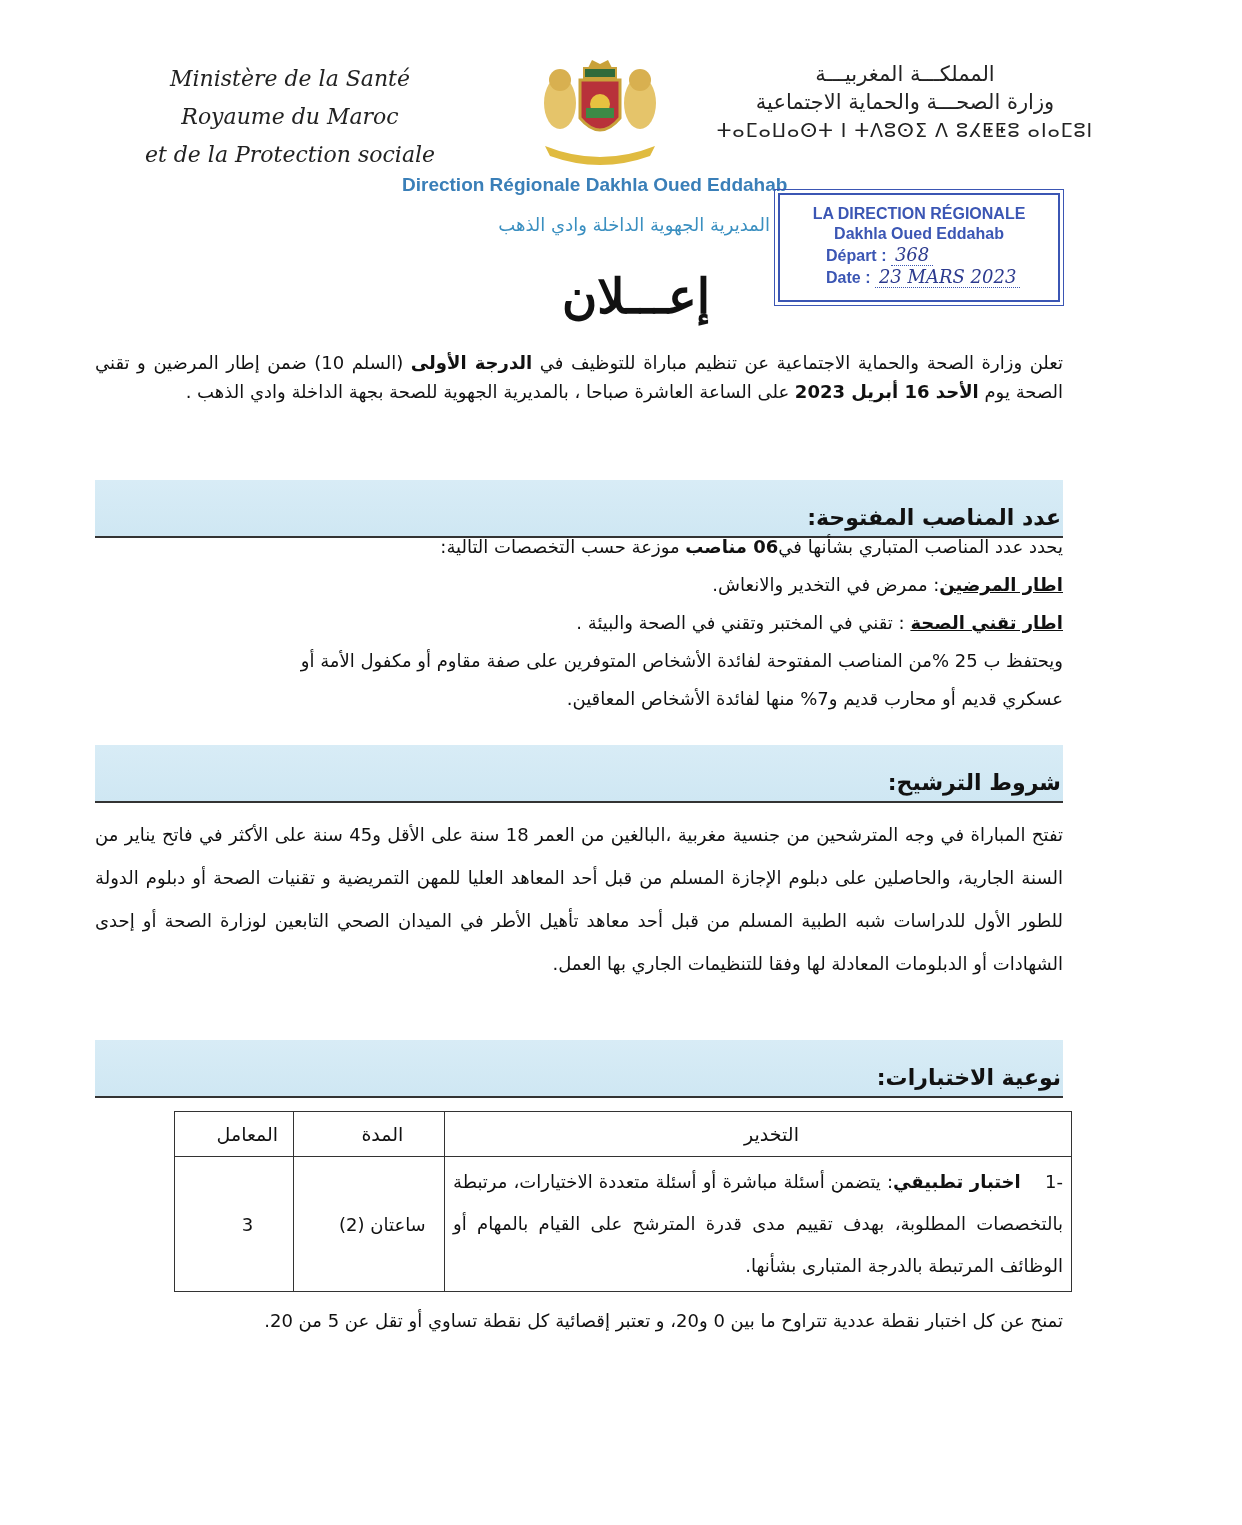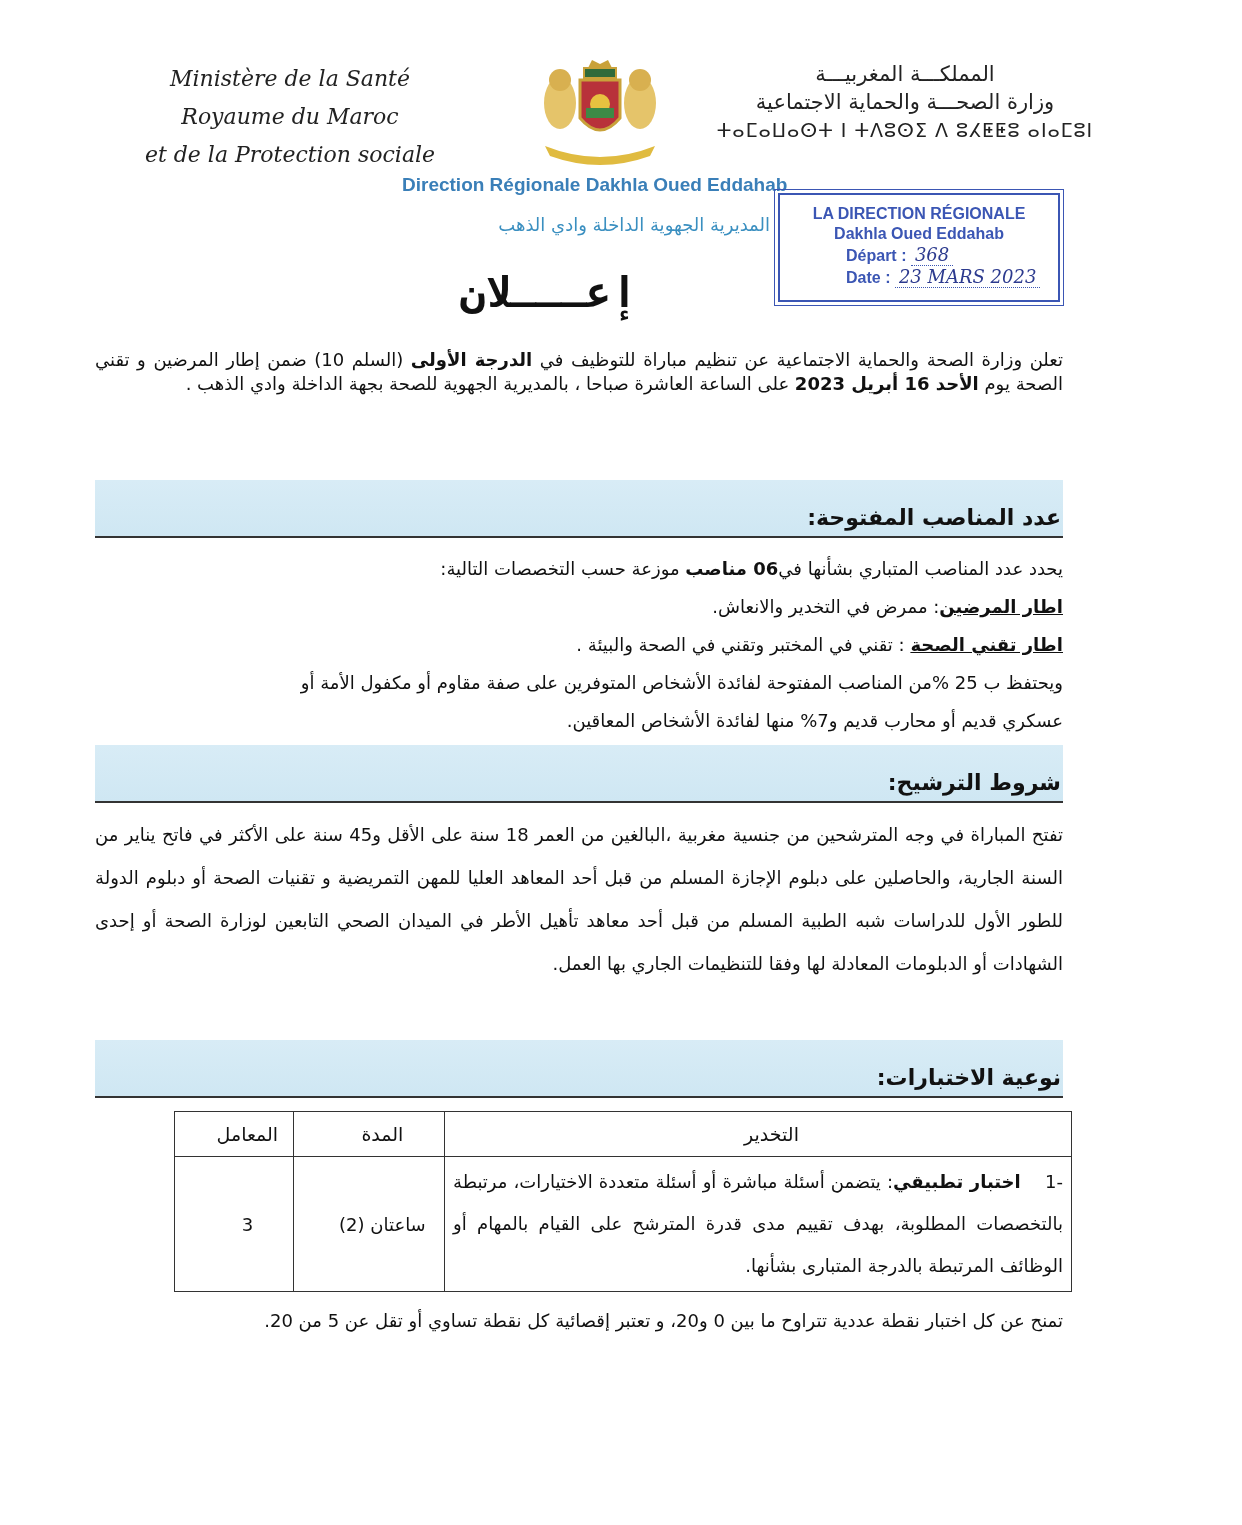--- a/index.html
+++ b/index.html
@@ -7,24 +7,24 @@
   .page { position: absolute; left: 45px; top: 36px; width: 1150px; height: 1480px; background: #fff; }
   .fr-header { position: absolute; left: 105px; top: 60px; width: 370px; text-align: center; font-family: "DejaVu Serif", serif; font-style: italic; font-size: 22px; line-height: 38px; color: #222; }
   .ar-header { position: absolute; left: 700px; top: 60px; width: 410px; text-align: center; direction: rtl; font-family: "DejaVu Sans", sans-serif; font-size: 21px; line-height: 28px; color: #222; }
   .ar-header .tif { font-size: 19px; letter-spacing: 1px; direction: ltr; }
   .crest { position: absolute; left: 530px; top: 58px; width: 140px; height: 115px; }
   .dir-fr { position: absolute; left: 402px; top: 174px; font-family: "Liberation Sans", sans-serif; font-size: 19px; font-weight: bold; color: #3a7fb8; }
   .dir-ar { position: absolute; left: 440px; top: 214px; width: 330px; direction: rtl; text-align: right; font-family: "DejaVu Sans", sans-serif; font-size: 18px; color: #3a8fc0; }
   .stamp { position: absolute; left: 778px; top: 193px; width: 278px; height: 105px; border: 2px solid #3b56b4; outline: 1px solid #3b56b4; outline-offset: 3px; color: #3b56b4; font-family: "Liberation Sans", sans-serif; font-weight: bold; text-align: center; }
   .stamp .l1 { font-size: 16px; margin-top: 10px; }
   .stamp .l2 { font-size: 16px; margin-top: 2px; }
-  .stamp .l3, .stamp .l4 { font-size: 16px; text-align: left; padding-left: 66px; margin-top: 1px; }
+  .stamp .l3, .stamp .l4 { font-size: 16px; text-align: left; padding-left: 46px; margin-top: 1px; }
   .stamp .hand { font-family: "DejaVu Serif", serif; font-style: italic; font-weight: normal; font-size: 18px; color: #2c3a8e; border-bottom: 1px dotted #3b56b4; padding: 0 4px; }
-  .title { position: absolute; left: 460px; top: 268px; width: 250px; text-align: left; direction: rtl; font-family: Liberation Mono, monospace; font-weight: bold; font-size: 42px; color: #111; }
-  .para { position: absolute; left: 95px; width: 968px; direction: rtl; text-align: justify; font-family: "DejaVu Sans", sans-serif; font-size: 18px; line-height: 24px; color: #111; }
+  .title { position: absolute; left: 460px; top: 268px; width: 250px; text-align: right; direction: rtl; font-family: Liberation Sans, sans-serif; font-weight: bold; font-size: 48px; color: #111; }
+  .para { position: absolute; left: 95px; width: 968px; direction: rtl; text-align: justify; font-family: "DejaVu Sans", sans-serif; font-size: 18px; line-height: 29px; color: #111; }
   .para b { font-weight: bold; }
   .section-head { position: absolute; left: 95px; width: 968px; height: 56px; background: linear-gradient(to bottom, #d8ecf6, #cfe7f3); border-bottom: 2px solid #333; direction: rtl; }
   .section-head span { position: absolute; right: 2px; bottom: 6px; font-family: "DejaVu Sans", sans-serif; font-weight: bold; font-size: 22px; color: #111; }
   .line { direction: rtl; text-align: right; }
   .u { text-decoration: underline; font-weight: bold; }
   table.tests { position: absolute; left: 174px; top: 1111px; width: 898px; border-collapse: collapse; direction: rtl; font-family: "DejaVu Sans", sans-serif; font-size: 18px; color: #111; }
   table.tests th, table.tests td { border: 1.5px solid #333; padding-left: 28px; }
   table.tests th { height: 42px; font-weight: normal; font-size: 19px; text-align: center; }
   table.tests td { text-align: center; vertical-align: middle; }
   table.tests td.desc { text-align: justify; padding: 4px 8px; line-height: 42px; width: 610px; }
@@ -73,21 +73,21 @@
 
 <div class="title">إعـــلان</div>
 
 <div class="para" style="top:348px;">
   <span>تعلن وزارة الصحة والحماية الاجتماعية  عن تنظيم مباراة للتوظيف في </span><b>الدرجة الأولى</b><span> (السلم 10)  ضمن إطار المرضين و تقني الصحة يوم </span><b>الأحد 16 أبريل 2023</b><span> على الساعة العاشرة صباحا ، بالمديرية الجهوية للصحة بجهة الداخلة وادي الذهب .</span>
 </div>
 
 <div class="section-head" style="top:480px;">
   <span>عدد المناصب المفتوحة:</span>
 </div>
-<div class="para" style="top:550px; line-height:38px;">
+<div class="para" style="top:528px; line-height:38px;">
   <div class="line"><span>يحدد عدد المناصب المتباري بشأنها في</span><b>06 مناصب</b><span> موزعة حسب التخصصات التالية:</span></div>
   <div class="line"><span class="u">اطار المرضين</span><span>: ممرض في التخدير والانعاش.</span></div>
   <div class="line"><span class="u">اطار تقني الصحة</span><span> : تقني في المختبر  وتقني في الصحة والبيئة  .</span></div>
   <div style="text-align:right; width:820px; margin-left:auto;">ويحتفظ ب 25 %من المناصب المفتوحة لفائدة الأشخاص المتوفرين على صفة مقاوم أو مكفول الأمة أو عسكري قديم أو محارب قديم و7% منها لفائدة الأشخاص المعاقين.</div>
 </div>
 
 <div class="section-head" style="top:745px;">
   <span>شروط الترشيح:</span>
 </div>
 <div class="para" style="top:813px; line-height:43px;">تفتح المباراة في وجه المترشحين من جنسية مغربية ،البالغين من العمر 18 سنة على الأقل و45 سنة على الأكثر في فاتح يناير من السنة الجارية، والحاصلين على دبلوم الإجازة المسلم من قبل أحد المعاهد العليا للمهن التمريضية و تقنيات الصحة أو دبلوم الدولة للطور الأول للدراسات شبه الطبية المسلم من قبل أحد معاهد تأهيل الأطر في الميدان الصحي التابعين لوزارة الصحة أو إحدى الشهادات أو الدبلومات المعادلة لها وفقا للتنظيمات الجاري بها العمل.</div>

